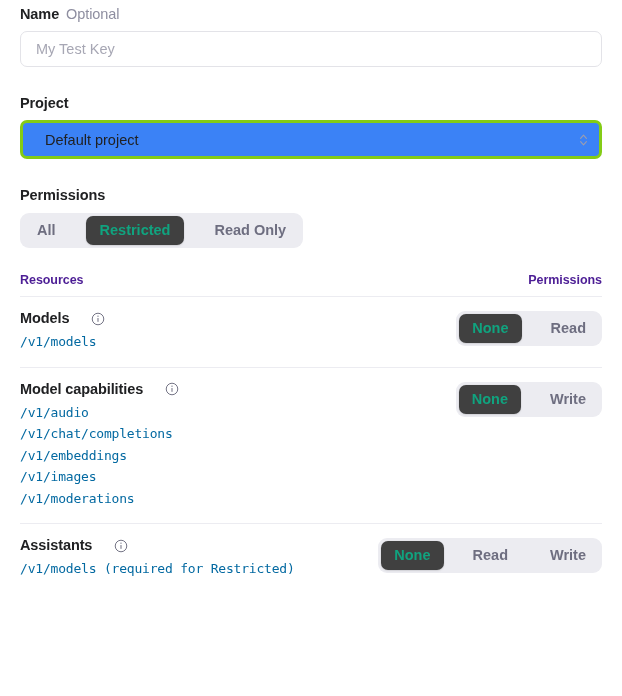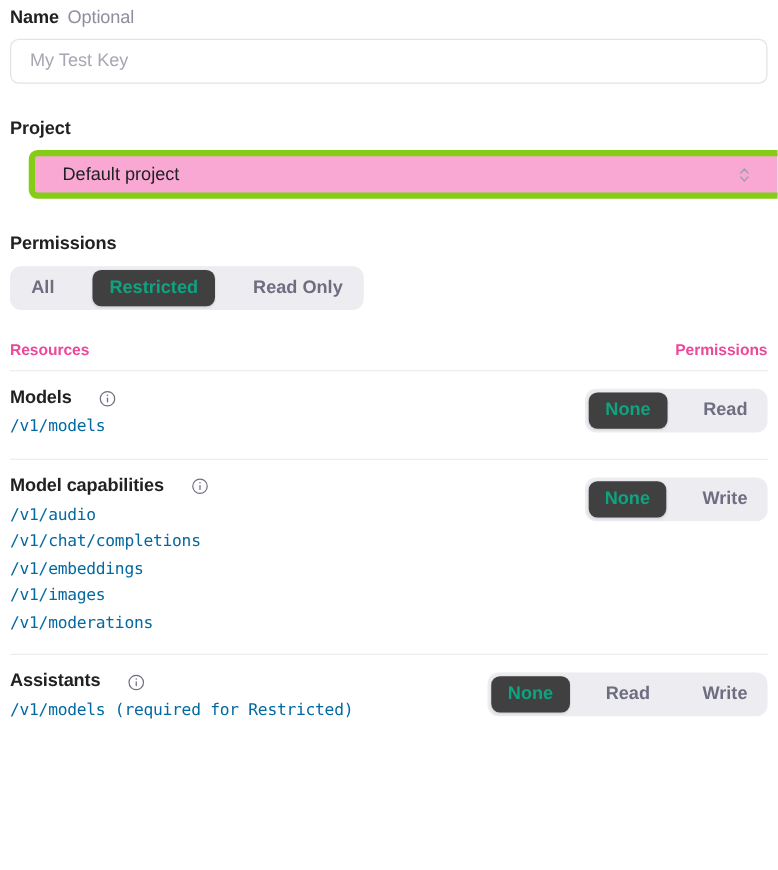--- a/index.html
+++ b/index.html
@@ -14,21 +14,21 @@
     font-family: "Liberation Sans", sans-serif;
     color: #202123;
     -webkit-font-smoothing: antialiased;
   }
 
   .page {
     width: 622px;
     height: 544px;
     position: relative;
     box-sizing: border-box;
-    padding: 0 8px;
+    padding: 0 20px;
   }
 
   
   .field { margin-top: 0; }
 
   .field-label-row {
     display: flex;
     align-items: baseline;
     gap: 7px;
     padding-top: 5px;
@@ -68,30 +68,29 @@
   .select-wrap {
     margin-top: 8px;
     position: relative;
     width: 100%;
     height: 39px;
   }
   .select-box {
     box-sizing: border-box;
     width: 100%;
     height: 39px;
-    border: 5px solid #84cc16;
+    border: 3px solid #84cc16;
     border-radius: 7px;
-    background: #f9a8d4;
+    background: #3b82f6;
     display: flex;
     align-items: center;
     padding: 0 34px 0 22px;
     font-size: 14.5px;
     color: #202123;
     cursor: default;
-    margin-left: 15px;
   }
   .select-chevrons {
     position: absolute;
     right: 14px;
     top: 50%;
     transform: translateY(-50%);
     width: 10px;
     height: 16px;
     display: flex;
     flex-direction: column;
@@ -133,21 +132,21 @@
   .table-head {
     display: flex;
     justify-content: space-between;
     align-items: baseline;
     margin-top: 25px;
     padding-bottom: 9px;
   }
   .table-head-cell {
     font-size: 12.5px;
     font-weight: bold;
-    color: #ec4899;
+    color: #4c1d95;
     letter-spacing: -0.05px;
   }
   .divider {
     height: 1px;
     background: #ececf1;
     width: 100%;
   }
 
   .res-row {
     display: flex;

